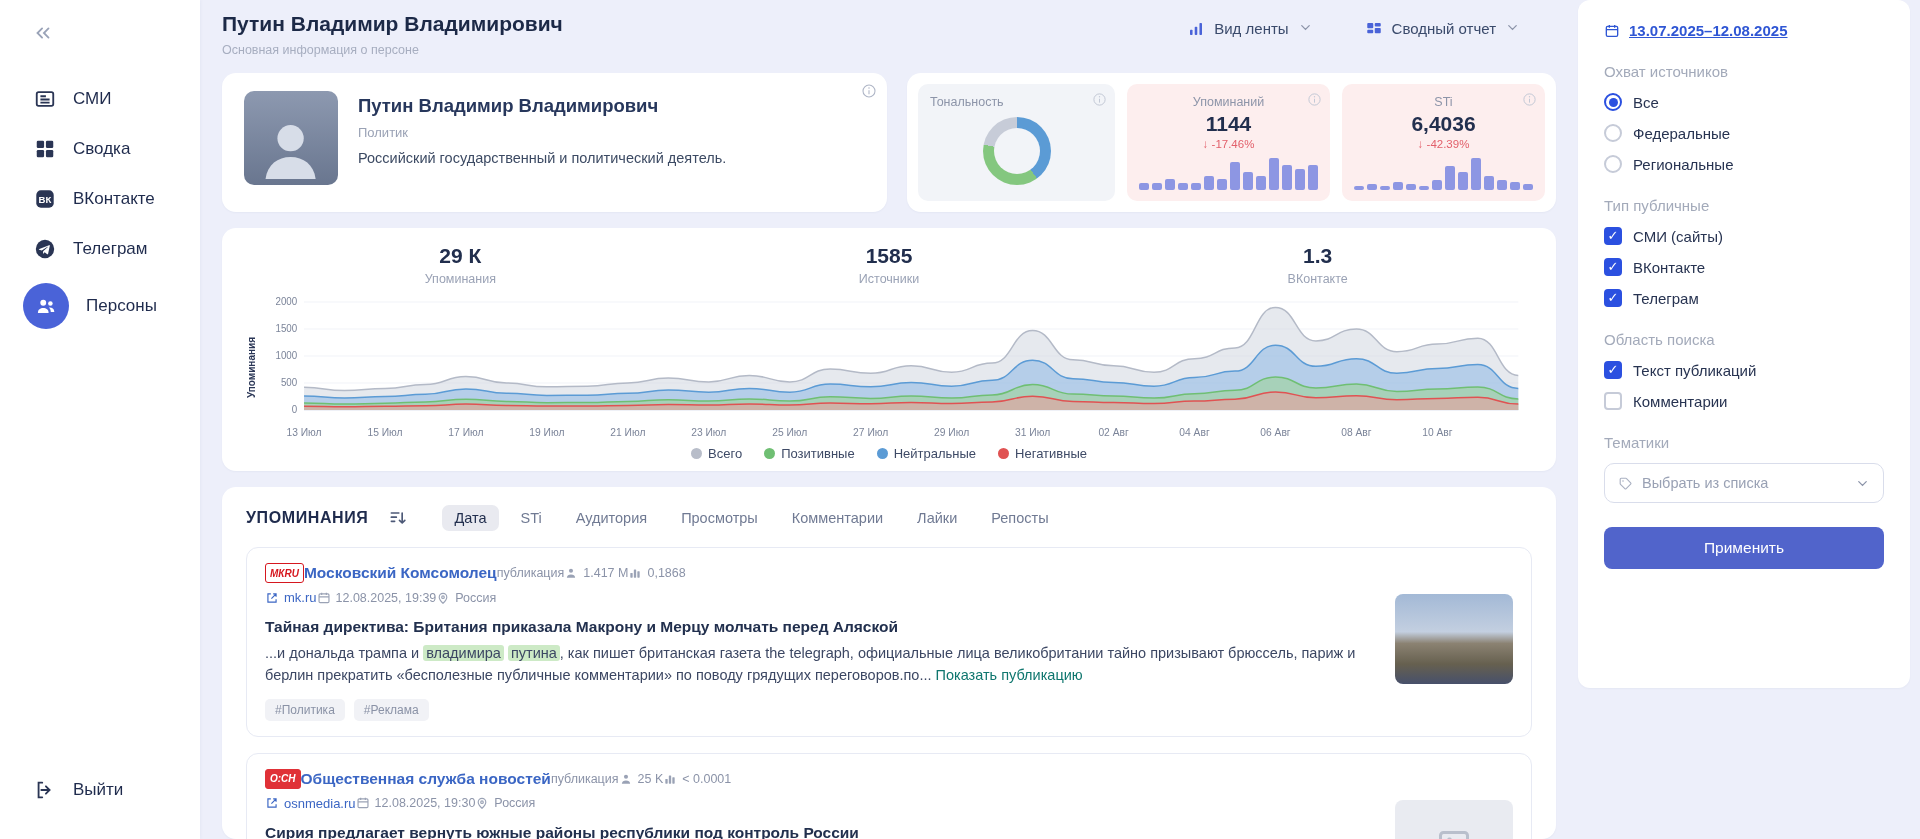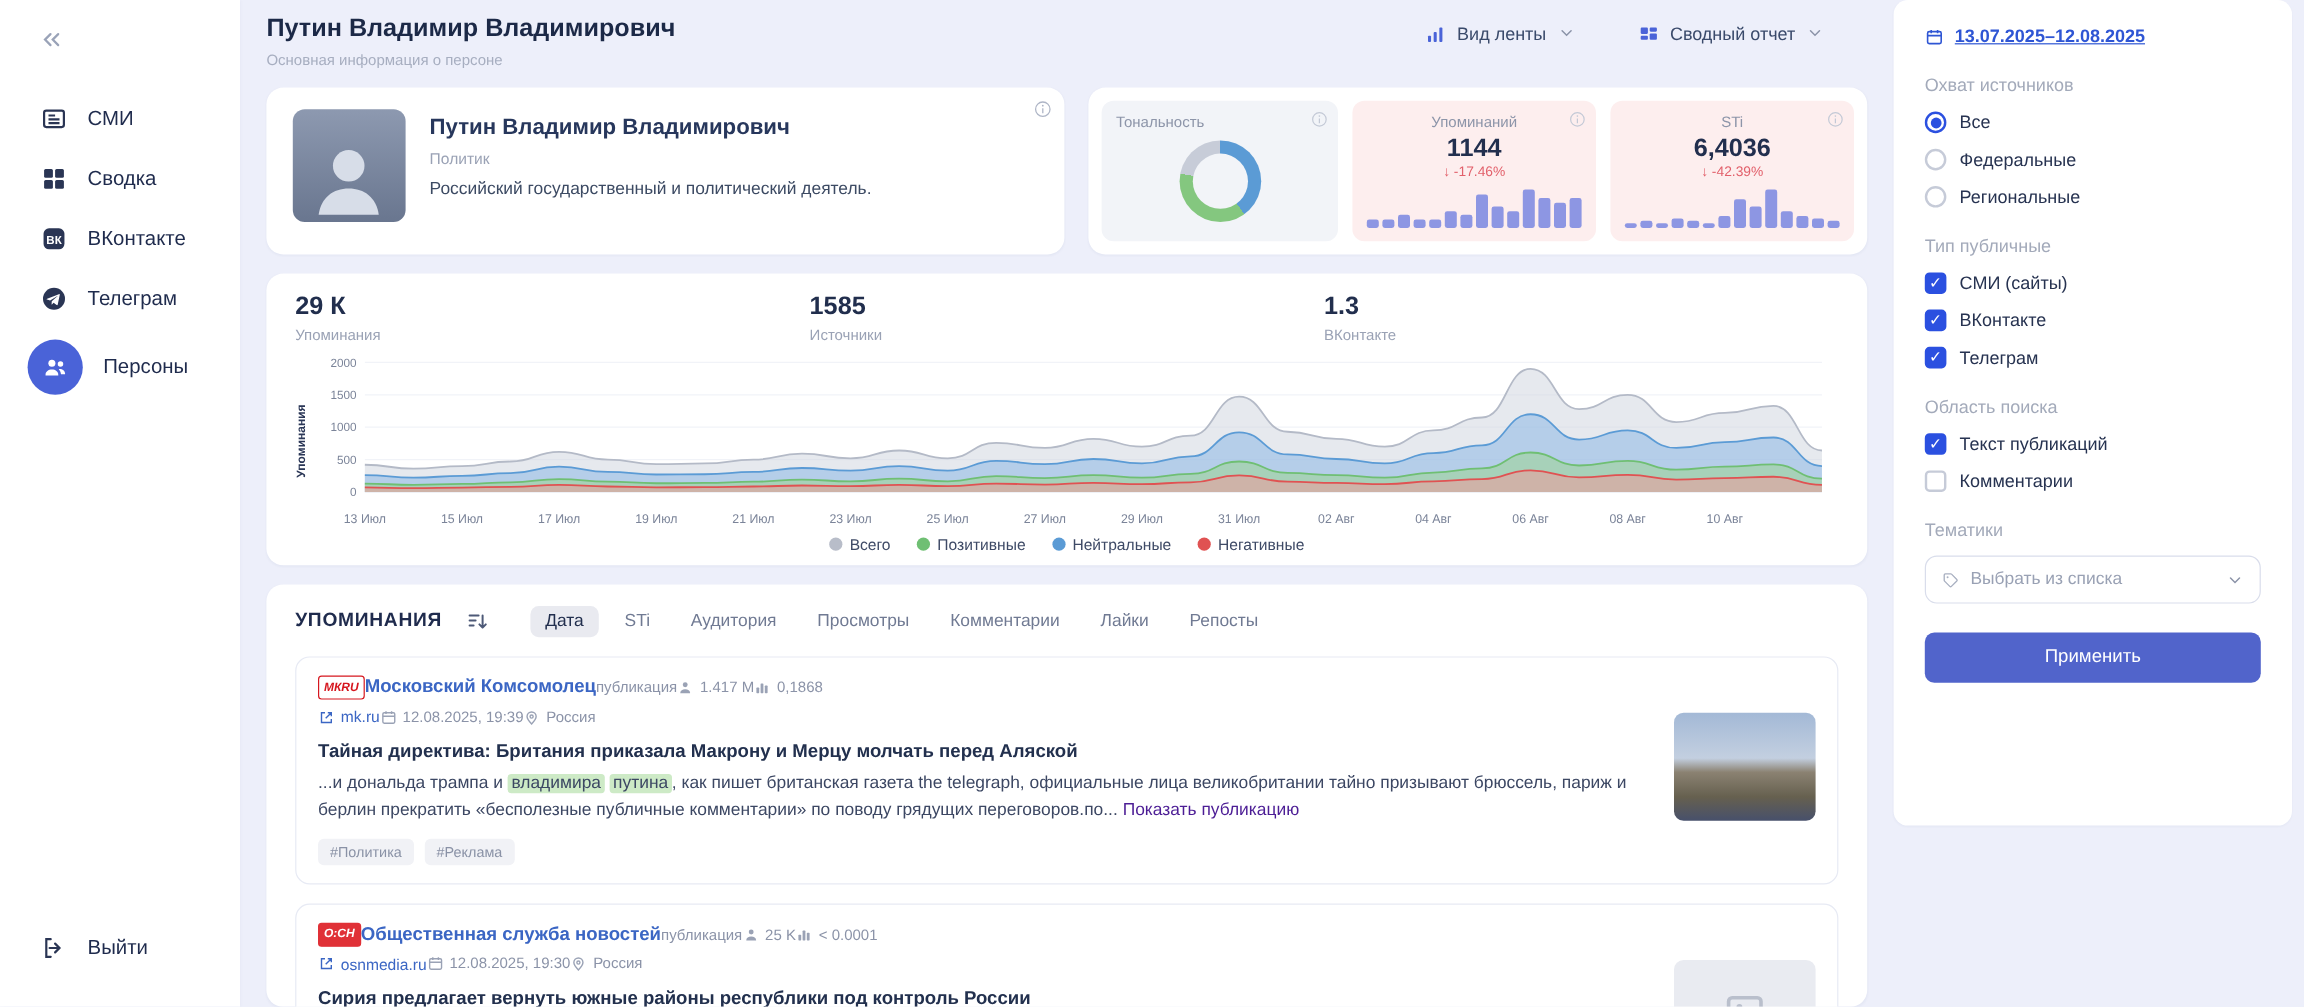--- a/index.html
+++ b/index.html
@@ -49,21 +49,21 @@
   .tile-delta{font-size:11.5px;color:#e2606b;margin-top:2px}
   .tile-bars{display:flex;align-items:flex-end;gap:3px;margin-top:8px;height:32px}
   .tile-bars i{width:10px;background:#8d96e3;border-radius:2px;display:block}
   .donut{width:68px;height:68px;border-radius:50%;margin:8px auto 0;position:relative;align-self:center}
   .donut::after{content:"";position:absolute;inset:11px;background:#f2f4f8;border-radius:50%}
   .tile .info{width:15px;height:15px;top:8px;right:8px;color:#c3c9d6}
 
   
   .chart-card{padding:16px 24px 10px}
   .stats{display:flex;margin-bottom:6px}
-  .stat{flex:1;text-align:left}
+  .stat{flex:1;text-align:center}
   .stat .v{font-size:21px;font-weight:bold;color:#212e4d}
   .stat .l{font-size:12.5px;color:#9aa2b5;margin-top:4px}
   .chart-wrap{display:flex;align-items:stretch}
   .ylab{writing-mode:vertical-rl;transform:rotate(180deg);font-size:10px;font-weight:bold;color:#2a3656;align-self:center;margin-right:2px}
   svg.mchart{flex:1;width:100%;height:152px}
   .legend{display:flex;justify-content:center;gap:22px;margin-top:2px}
   .lg{display:flex;align-items:center;gap:6px;font-size:13px;color:#3e4a66}
   .lg i{width:11px;height:11px;border-radius:50%;display:inline-block}
 
   
@@ -82,21 +82,21 @@
   .p-logo{height:20px;min-width:32px;padding:0 4px;display:flex;align-items:center;justify-content:center;font-weight:bold;font-size:10px;border-radius:3px;border:1px solid transparent;font-style:italic}
   .p-src{color:#3b66c4;font-size:15.5px;font-weight:bold;cursor:pointer;font-style:normal}
   .p-meta{display:flex;align-items:center;gap:5px}
   .p-meta.link{color:#3b66c4;cursor:pointer;font-size:13px}
   .mic{width:14px;height:14px;display:flex;color:#9aa2b5}
   .mic svg{width:100%;height:100%}
   .p-meta.link .mic{color:#3b66c4}
   .p-title{font-size:15.5px;font-weight:bold;color:#22304e;margin:13px 0 7px}
   .p-text{font-size:14.5px;color:#3c4763;line-height:1.5}
   .hl{background:#cdeac6;border-radius:3px;padding:0 3px}
-  .p-show{color:#4c1d95;cursor:pointer;white-space:nowrap}
+  .p-show{color:#0f766e;cursor:pointer;white-space:nowrap}
   .p-tags{display:flex;gap:9px;margin-top:12px}
   .ptag{background:#f1f2f6;color:#8a92a6;font-size:12px;padding:4px 10px;border-radius:5px;cursor:pointer}
   .p-thumb{position:absolute;right:18px;top:46px;width:118px;height:90px;border-radius:8px;overflow:hidden;display:flex;align-items:center;justify-content:center}
   .p-thumb.photo{background:linear-gradient(180deg,#a3b9d6 0%,#c3cfe0 42%,#8b8272 55%,#66604f 78%,#47506b 100%)}
   .p-thumb.placeholder{background:#e9ebf1;color:#b9bfcc}
   .p-thumb.placeholder svg{width:36px;height:36px}
 
   
   .filters{width:332px;flex-shrink:0;background:#fff;border-radius:12px;margin:0 10px 0 0;padding:22px 26px;height:688px;box-shadow:0 1px 2px rgba(30,40,90,.04)}
   .f-date{display:flex;align-items:center;gap:9px;color:#2f56d4;font-size:15px;font-weight:bold;cursor:pointer}

